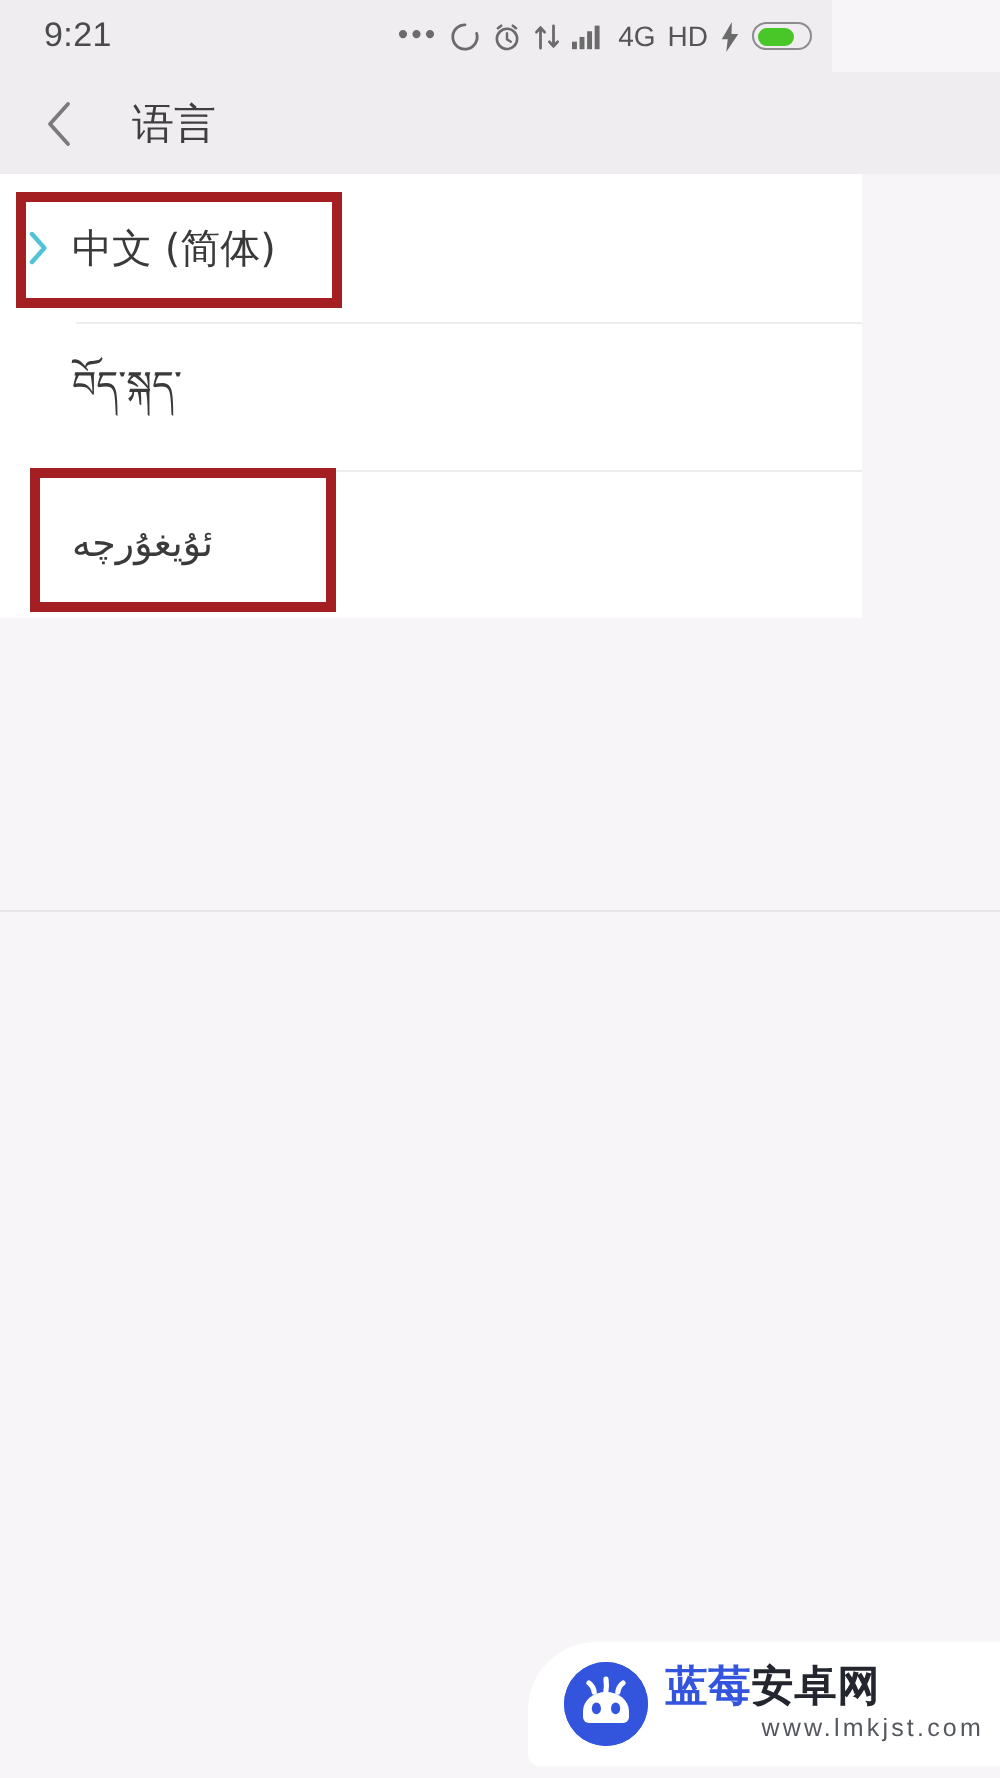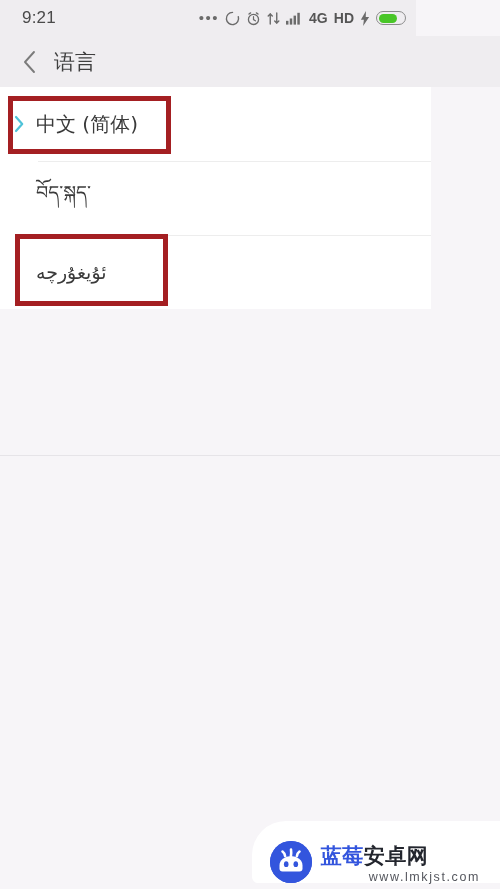--- a/index.html
+++ b/index.html
@@ -27,21 +27,21 @@
     font-size:17px; color:#4a4a4a; letter-spacing:.2px;
     font-family:"Liberation Sans",sans-serif;
   }
   .status-right {
     margin-left:auto;
     display:flex; align-items:center; gap:6px;
     color:#6b6b6b;
   }
   .st-ico { display:flex; align-items:center; justify-content:center; }
   .dots { font-size:15px; letter-spacing:1.5px; color:#6b6b6b; line-height:10px; }
-  .txt-sm { font-size:14px; color:#555; font-family:"Liberation Sans",sans-serif;font-weight:bold; }
+  .txt-sm { font-size:14px; color:#555; font-family:"Liberation Sans",sans-serif; }
 
   .batt {
     width:30px; height:14px; border:1.6px solid #8c8c8c;
     border-radius:8px; position:relative; padding:1.5px;
     display:flex; align-items:center;
   }
   .batt-fill { height:100%; width:74%; background:#49C628; border-radius:6px; }
 
   
   .appbar {
@@ -51,21 +51,21 @@
     display:flex; align-items:center;
     padding-left:14px;
   }
   .back-arrow {
     width:30px; height:30px;
     display:flex; align-items:center; justify-content:center;
     cursor:pointer;
   }
   .back-arrow svg { display:block; }
   .appbar-title {
-    font-size:21px; color:#3f3f3f; margin-left:10px;
+    font-size:21px; color:#3f3f3f; margin-left:22px;
     font-family:"DejaVu Sans","Liberation Sans",sans-serif;
   }
 
   
   .list {
     position:absolute; left:0; top:87px;
     width:431px; background:#FFFFFF;
   }
   .row {
     position:relative;
@@ -106,22 +106,22 @@
   #redbox-simplified { left:8px;  top:96px;  width:163px; height:58px; }
   #redbox-english    { left:15px; top:234px; width:153px; height:72px; }
 
   
   .watermark {
     position:absolute; right:0; bottom:6px;
     height:62px;
     background:#FFFFFF;
     border-top-left-radius:34px;
     border-bottom-left-radius:6px;
-    display:flex; align-items:flex-end;
-    padding:0 20px 0 18px;
+    display:flex; align-items:center;
+    padding:0 8px 0 18px;
     gap:9px;
   }
   .wm-logo {
     width:42px; height:42px; border-radius:50%;
     background:#3355DD;
     position:relative; flex:none;
   }
   .wm-text { display:flex; flex-direction:column; line-height:1; }
   .wm-brand {
     font-size:21px; font-weight:bold; letter-spacing:.5px;

